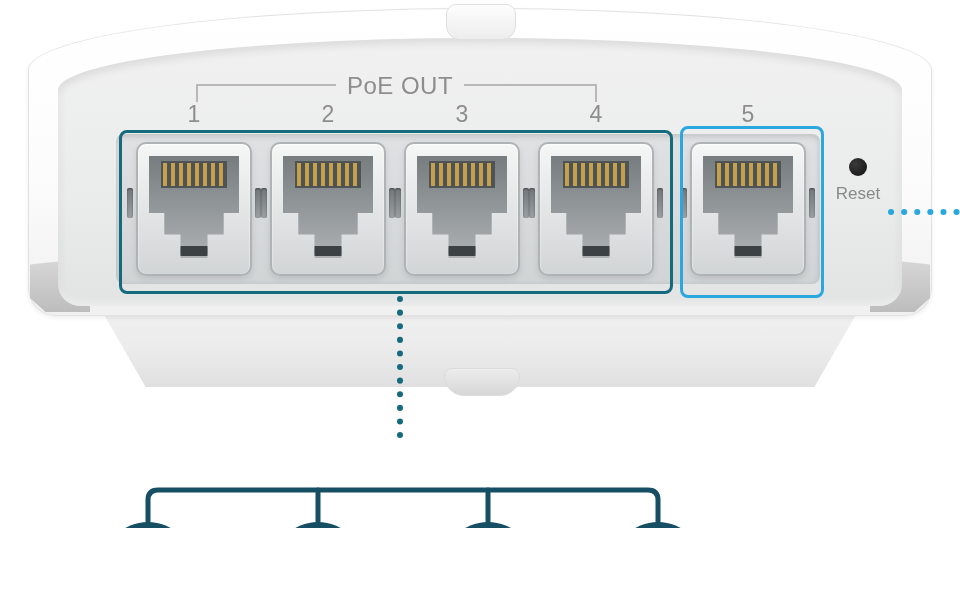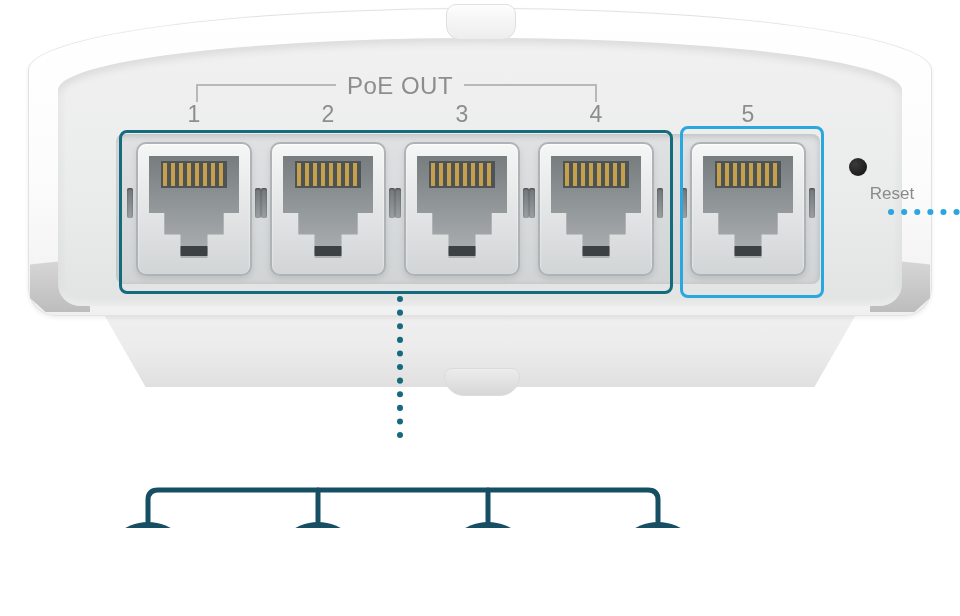--- a/index.html
+++ b/index.html
@@ -93,21 +93,21 @@
     border:3px solid #2aa7de;border-radius:8px;z-index:4;
   }
   
   .lbl{position:absolute;color:#8d8d8d;z-index:5;text-align:center;}
   .group-lbl{top:72px;width:124px;font-size:24px;letter-spacing:.5px;}
   .port-num{top:101px;width:116px;font-size:23px;}
   .reset-dot{
     position:absolute;left:849px;top:158px;width:18px;height:18px;border-radius:50%;
     background:radial-gradient(circle at 35% 35%,#3a3a3a,#111);z-index:3;
   }
-  .reset-lbl{left:820px;top:184px;width:76px;font-size:17px;color:#8a8a8a;margin-left:34px;}
+  .reset-lbl{left:820px;top:184px;width:76px;font-size:17px;color:#8a8a8a;}
   
   .overlay{position:absolute;left:0;top:0;width:960px;height:616px;z-index:6;pointer-events:none;}
 </style>
 </head>
 <body>
 
 <div class="canvas">
 
   <div class="underside"></div>
   <div class="bottom-notch"></div>

